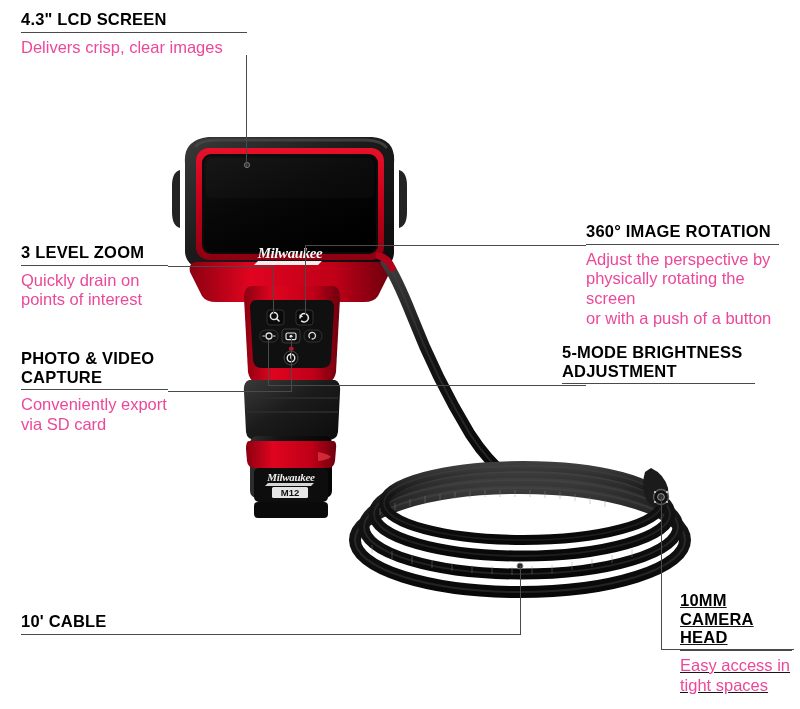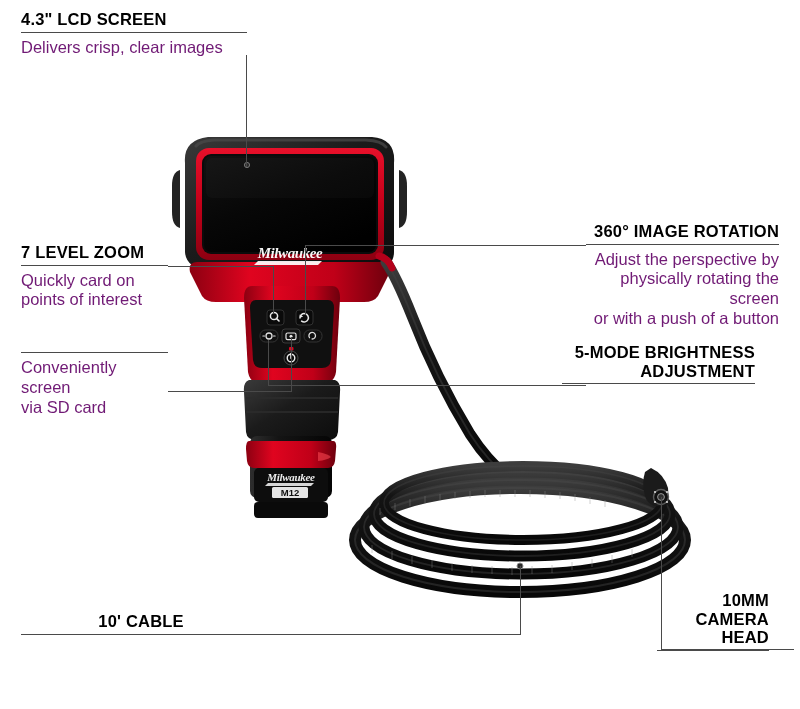--- a/index.html
+++ b/index.html
@@ -24,25 +24,25 @@
     white-space:pre-line;
   }
   .callout .c-rule{
     border-bottom:1.4px solid #4a4a4a;
     margin-top:3px;
     width:100%;
   }
   .callout .c-body{
     font-size:16.5px;
     line-height:1.2;
-    color:#701a75;
+    color:#ec4899;
     margin-top:5px;
     white-space:pre-line;
   }
-  .align-right{text-align:right;}
+  .align-right{}
   .align-left{text-align:left;}
 
   
   .leader{position:absolute;background:#4a4a4a;}
   .leader.v{width:1.3px;}
   .leader.h{height:1.3px;}
 
   
   #device{position:absolute;left:0;top:0;width:800px;height:709px;pointer-events:none;}
 </style>
@@ -240,51 +240,55 @@
   <div class="leader v" style="left:661px;top:497px;height:153px;"></div>
   <div class="leader h" style="left:661px;top:649px;width:133px;"></div>
 
   <div class="callout align-left" style="left:21px;top:10px;width:226px;">
     <div class="c-title">4.3" LCD SCREEN</div>
     <div class="c-rule"></div>
     <div class="c-body">Delivers crisp, clear images</div>
   </div>
 
   <div class="callout align-left" style="left:21px;top:243px;width:147px;">
-    <div class="c-title">7 LEVEL ZOOM</div>
-    <div class="c-rule"></div>
-    <div class="c-body">Quickly card on
+    <div class="c-title">3 LEVEL ZOOM</div>
+    <div class="c-rule"></div>
+    <div class="c-body">Quickly drain on
 points of interest</div>
   </div>
 
   <div class="callout align-left" style="left:21px;top:349px;width:147px;">
-    <div class="c-rule"></div>
-    <div class="c-body">Conveniently screen
+    <div class="c-title">PHOTO &amp; VIDEO
+CAPTURE</div>
+    <div class="c-rule"></div>
+    <div class="c-body">Conveniently export
 via SD card</div>
   </div>
 
   <div class="callout align-right" style="left:586px;top:222px;width:193px;">
     <div class="c-title">360° IMAGE ROTATION</div>
     <div class="c-rule"></div>
     <div class="c-body">Adjust the perspective by
 physically rotating the screen
 or with a push of a button</div>
   </div>
 
   <div class="callout align-right" style="left:562px;top:343px;width:193px;">
     <div class="c-title">5-MODE BRIGHTNESS
 ADJUSTMENT</div>
     <div class="c-rule"></div>
   </div>
 
-  <div class="callout align-left" style="left:21px;top:612px;width:240px;text-align:center;">
+  <div class="callout align-left" style="left:21px;top:612px;width:240px;">
     <div class="c-title">10' CABLE</div>
     <div class="c-rule"></div>
   </div>
 
-  <div class="callout align-right" style="left:657px;top:591px;width:112px;">
+  <div class="callout align-right" style="left:680px;top:591px;width:112px;text-decoration:underline;">
     <div class="c-title">10MM
 CAMERA
 HEAD</div>
     <div class="c-rule"></div>
+    <div class="c-body">Easy access in
+tight spaces</div>
   </div>
 
 </div>
 
 </body></html>

